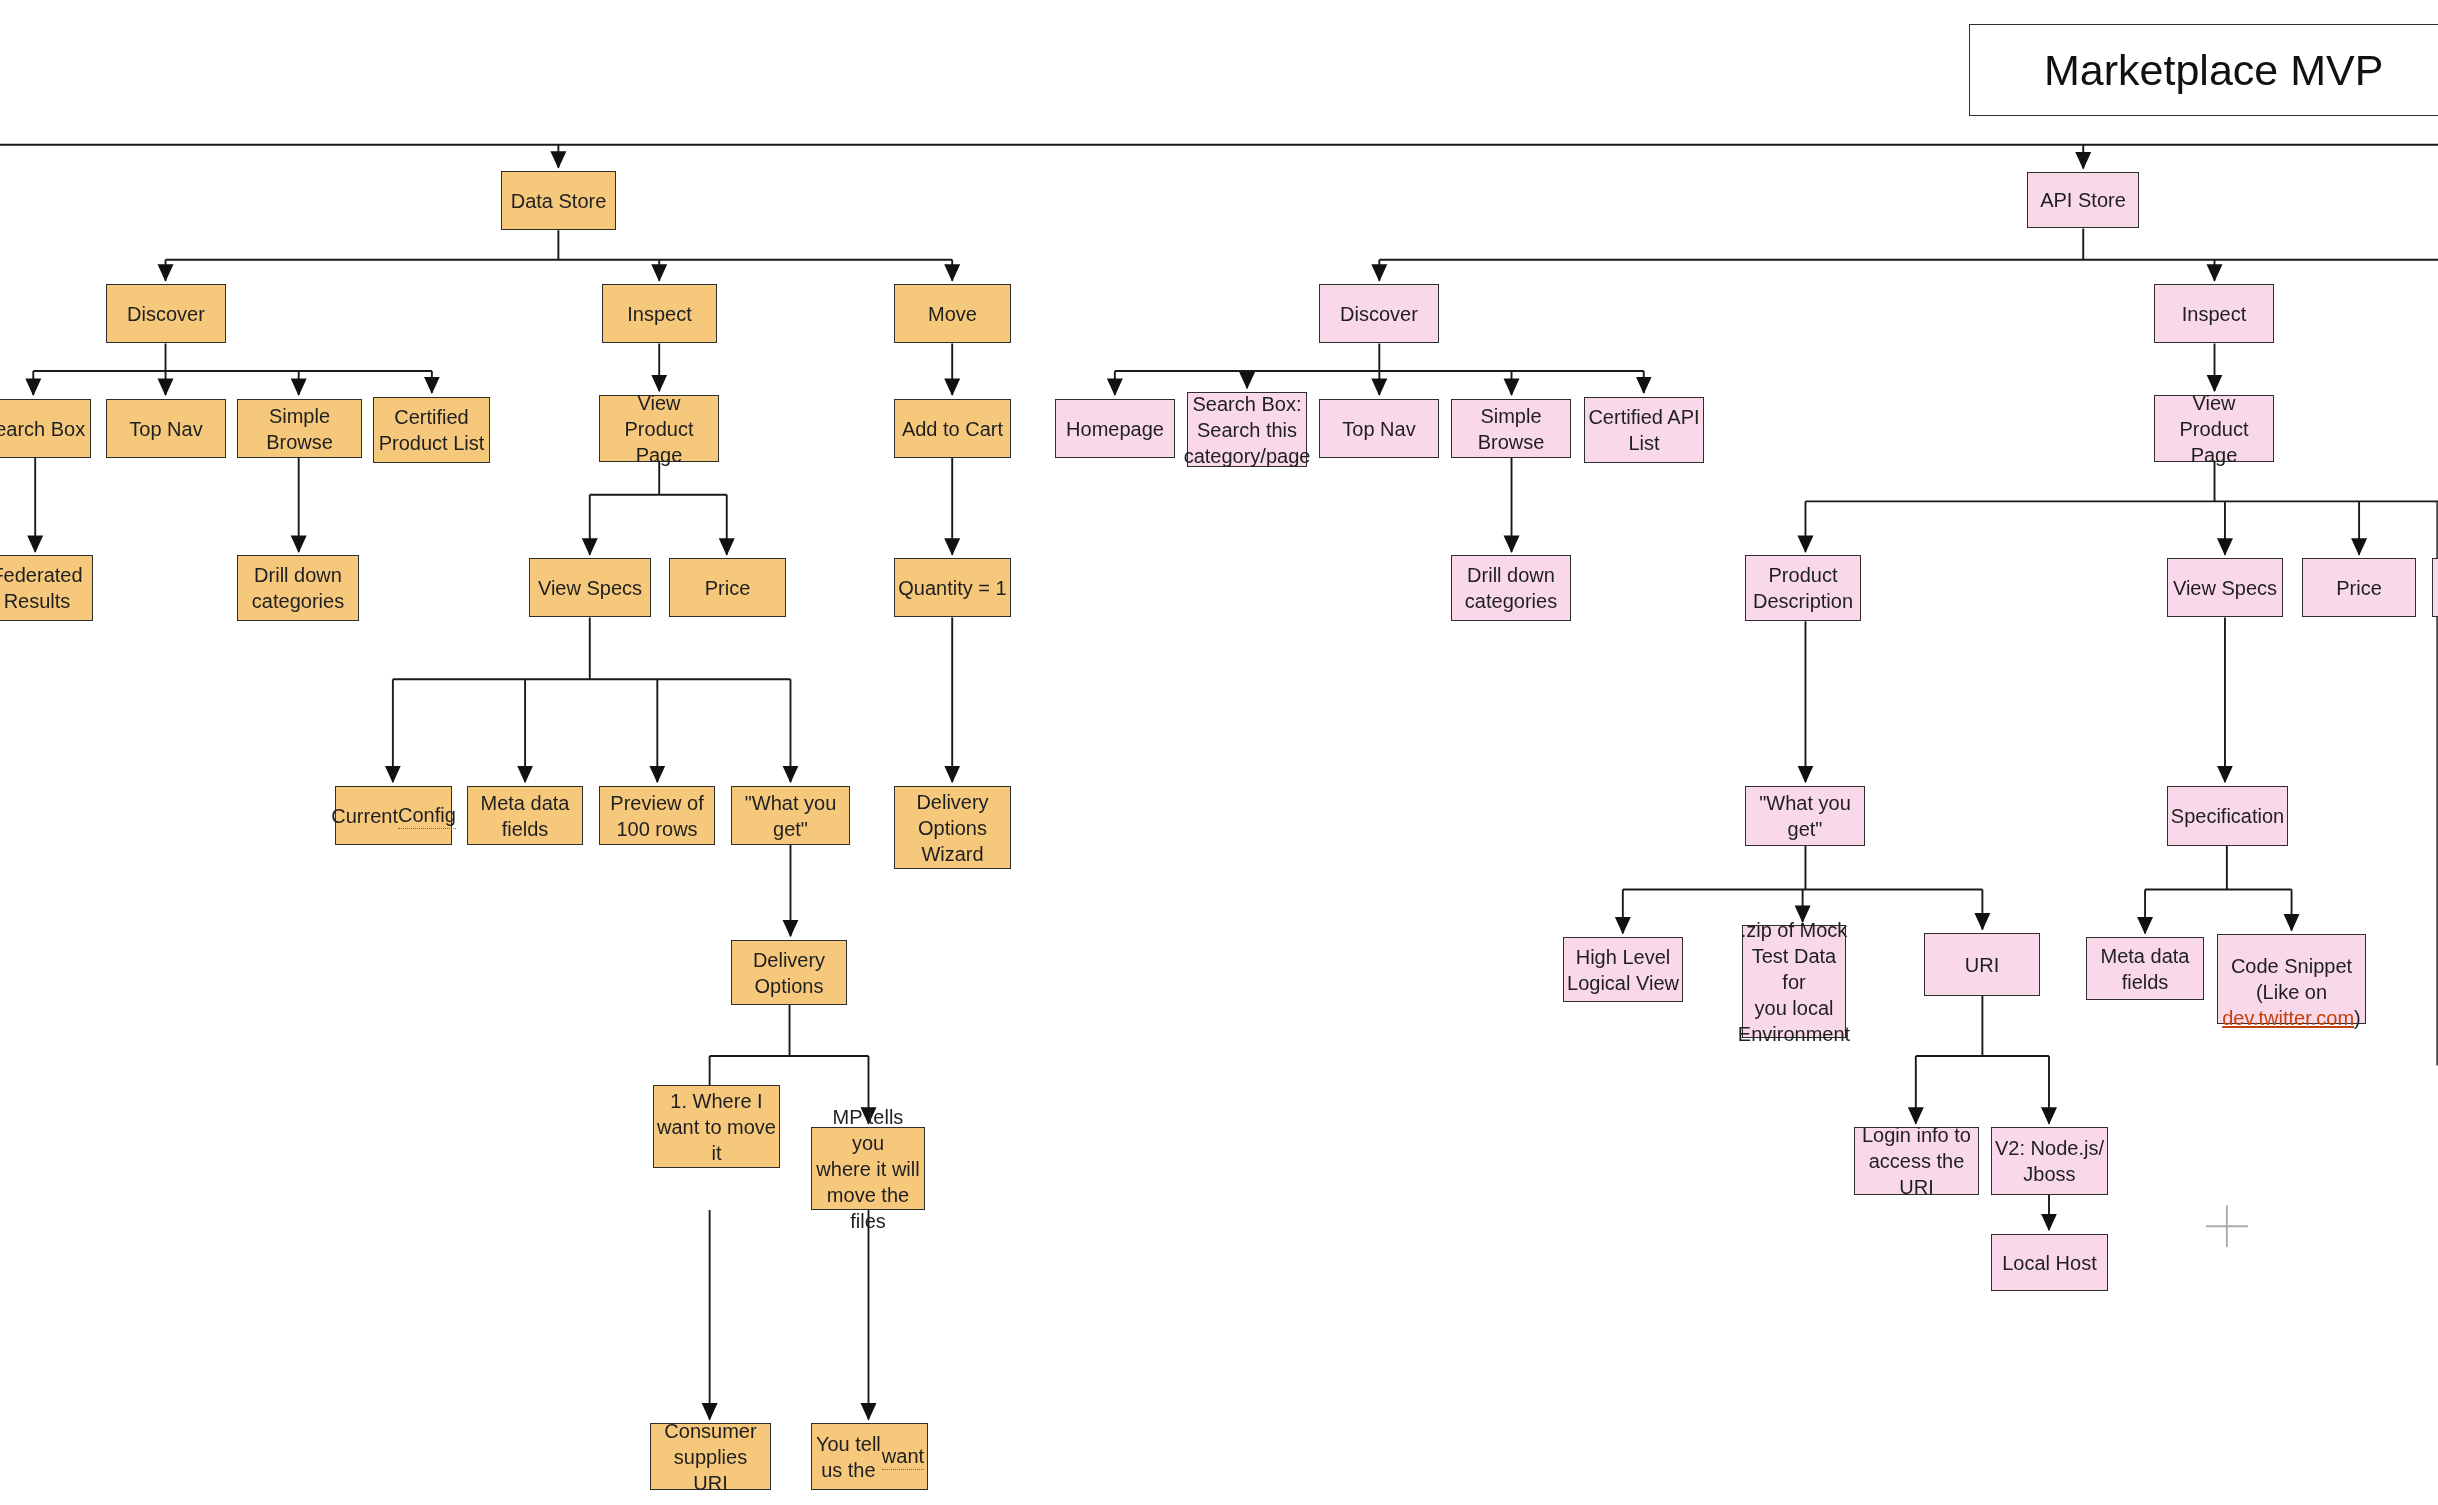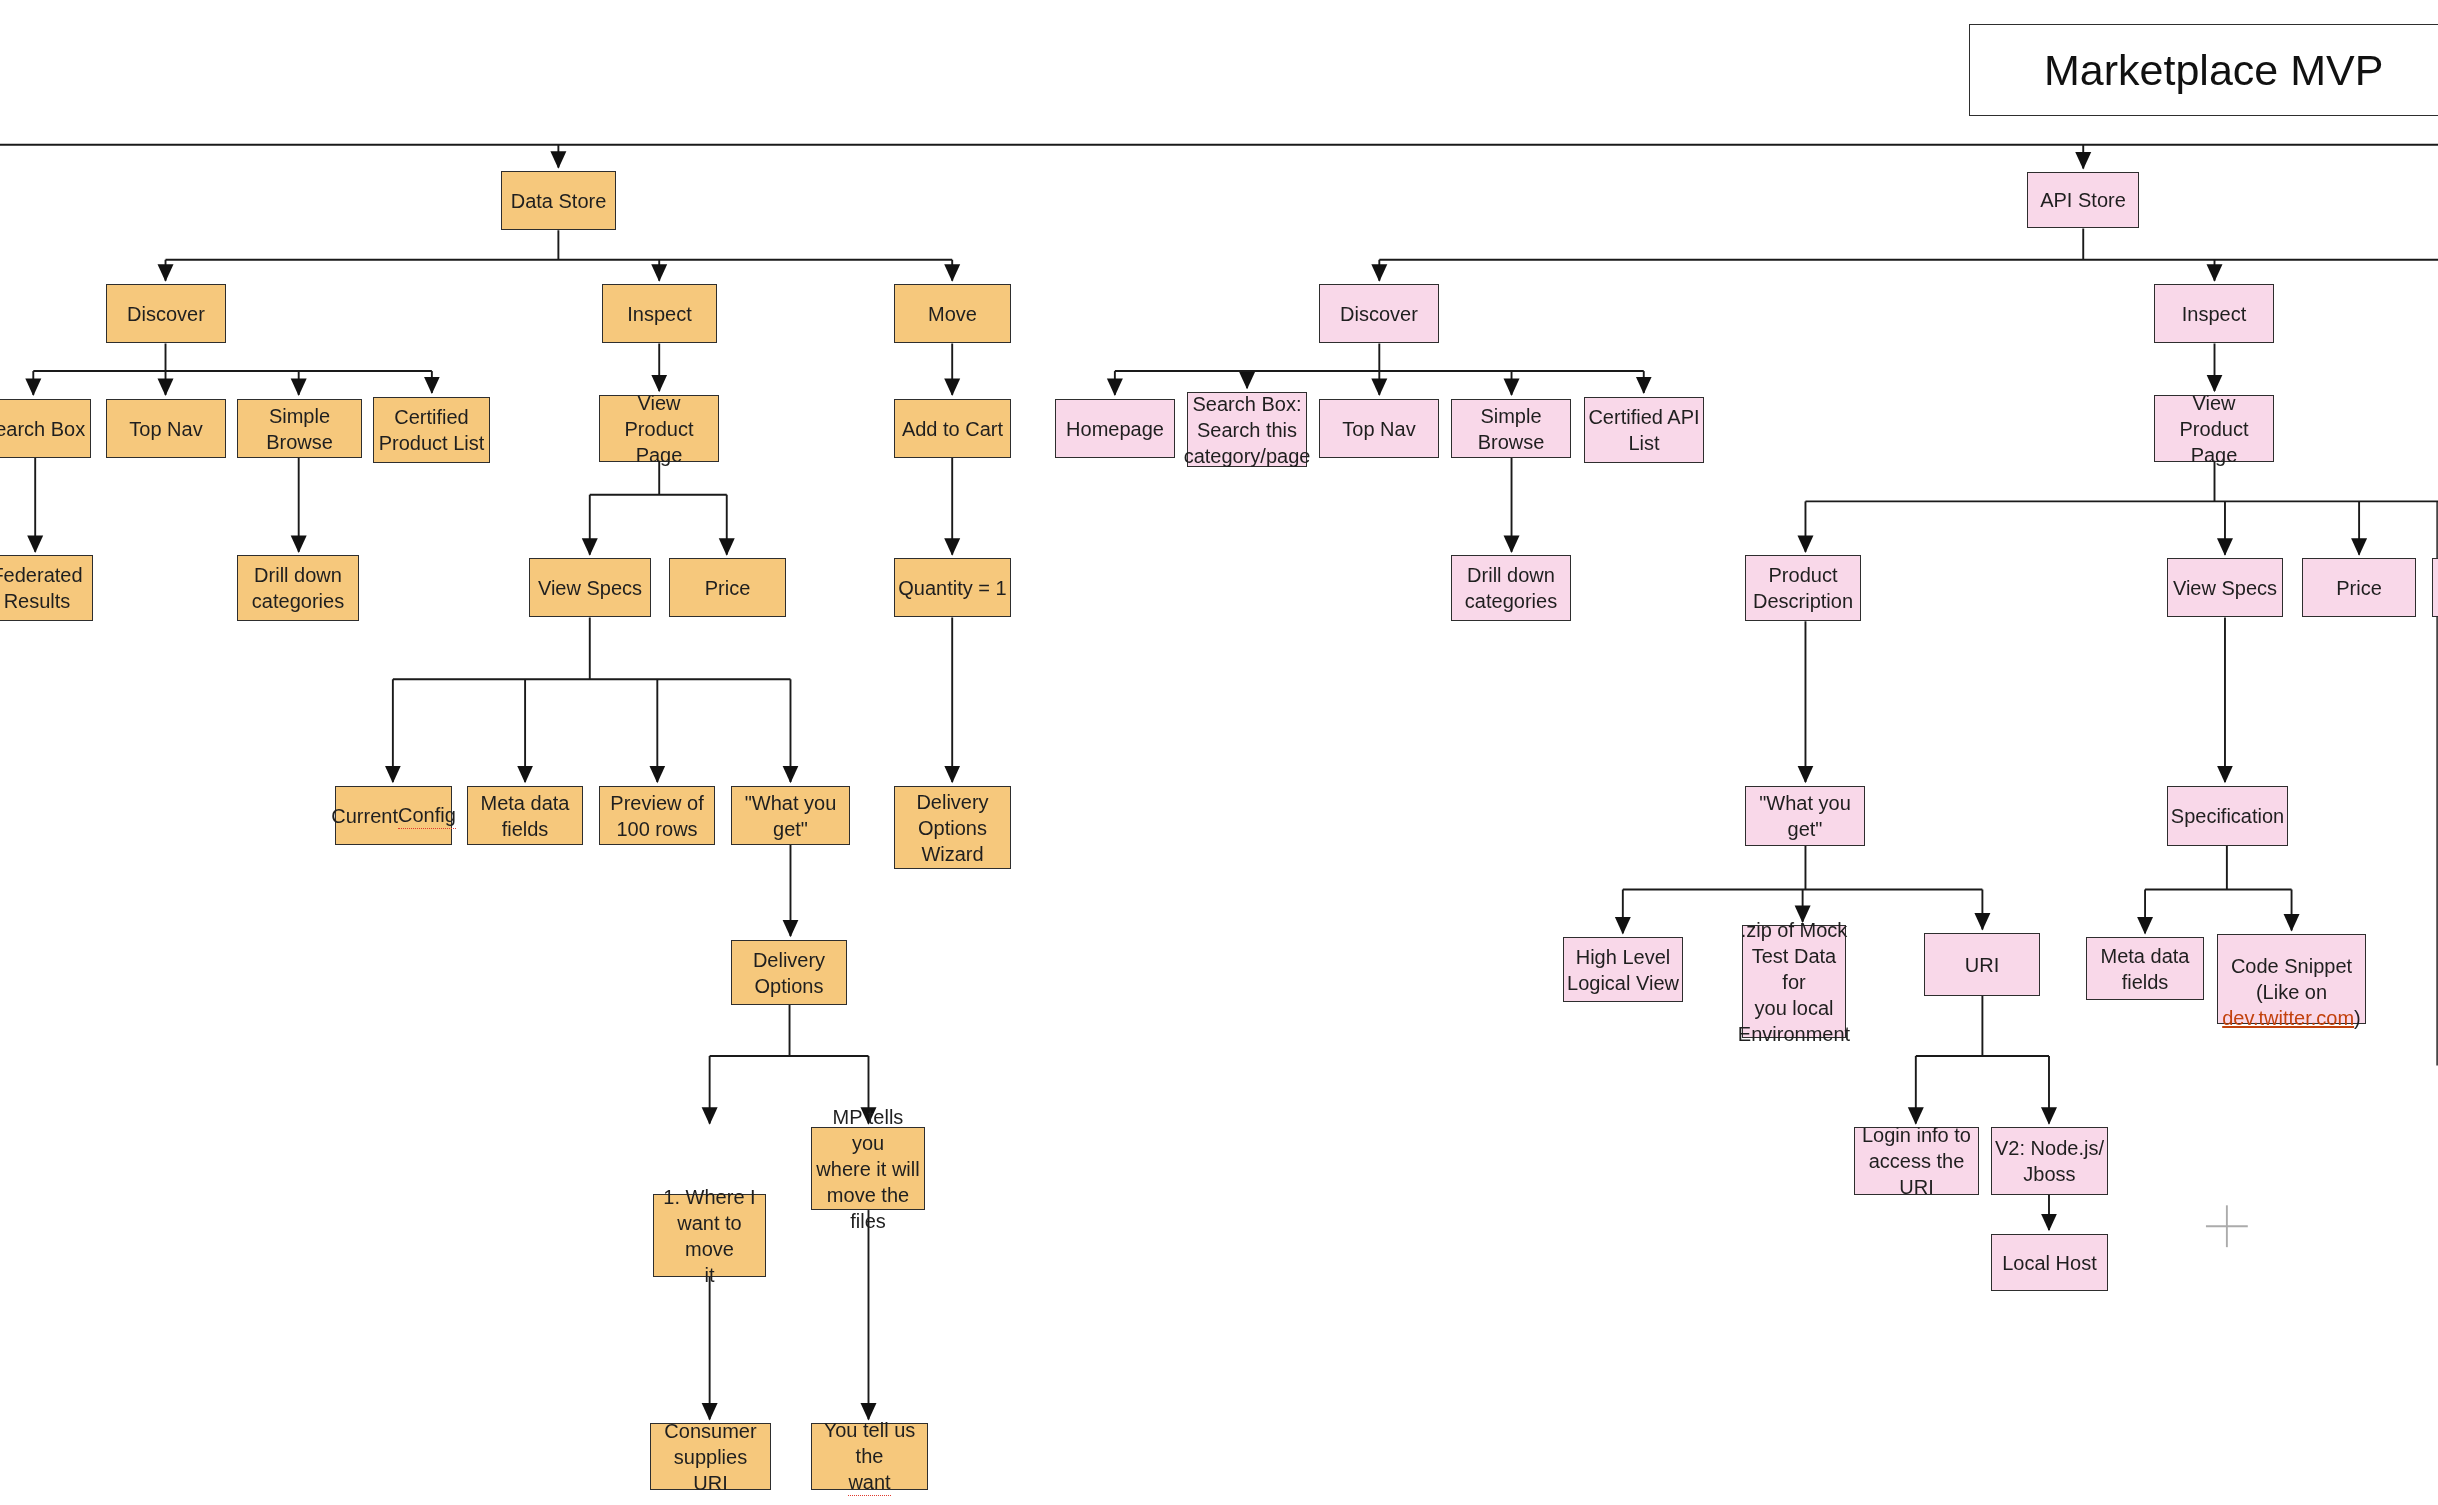--- a/index.html
+++ b/index.html
@@ -142,29 +142,29 @@
 fields</div>
   <div class="node orange" style="left:599px;top:786px;width:116px;height:59px">Preview of
 100 rows</div>
   <div class="node orange" style="left:731px;top:786px;width:119px;height:59px">"What you
 get"</div>
   <div class="node orange" style="left:894px;top:786px;width:117px;height:83px">Delivery
 Options
 Wizard</div>
   <div class="node orange" style="left:731px;top:940px;width:116px;height:65px">Delivery
 Options</div>
-  <div class="node orange" style="left:653px;top:1194px;width:113px;height:83px">1. Where I
+  <div class="node orange" style="left:653px;top:1085px;width:127px;height:83px">1. Where I
 want to move
 it</div>
   <div class="node orange" style="left:811px;top:1127px;width:114px;height:83px">MP tells you
 where it will
 move the files</div>
   <div class="node orange" style="left:650px;top:1423px;width:121px;height:67px">Consumer
 supplies URI</div>
-  <div class="node orange" style="left:811px;top:1423px;width:117px;height:67px;flex-direction:column">
+  <div class="node orange" style="left:811px;top:1423px;width:117px;height:67px;flex-direction:row">
     <span>You tell us the</span>
     <span class="misspell">want</span>
   </div>
 
   <div class="node pink" style="left:2027px;top:172px;width:112px;height:56px">API Store</div>
   <div class="node pink" style="left:1319px;top:284px;width:120px;height:59px">Discover</div>
   <div class="node pink" style="left:1055px;top:399px;width:120px;height:59px">Homepage</div>
   <div class="node pink" style="left:1187px;top:392px;width:120px;height:75px">Search Box:
 Search this
 category/page</div>

